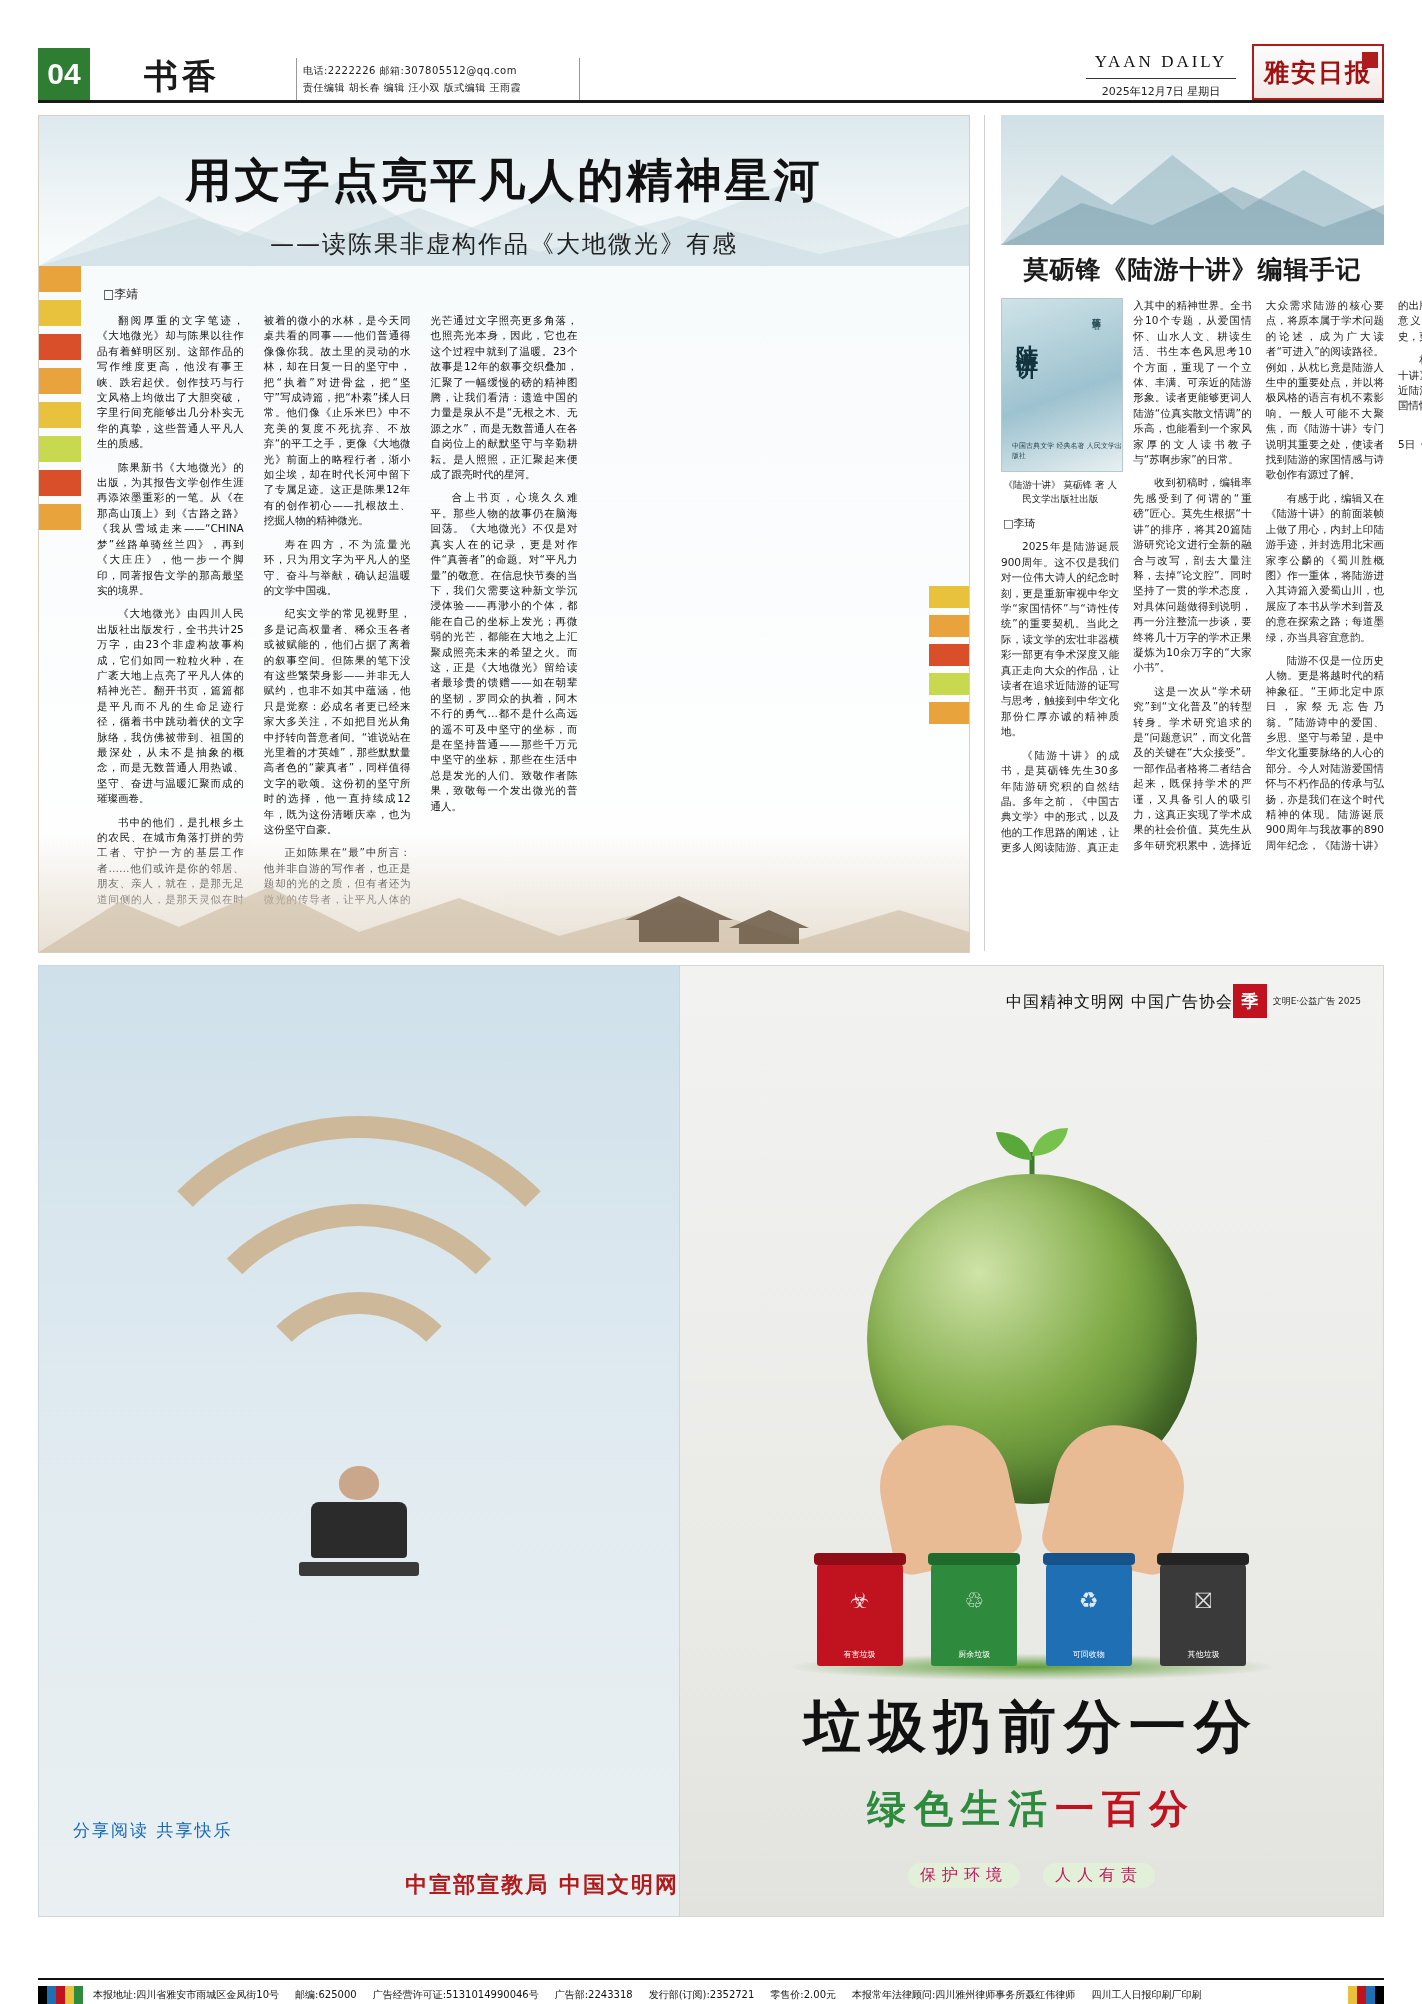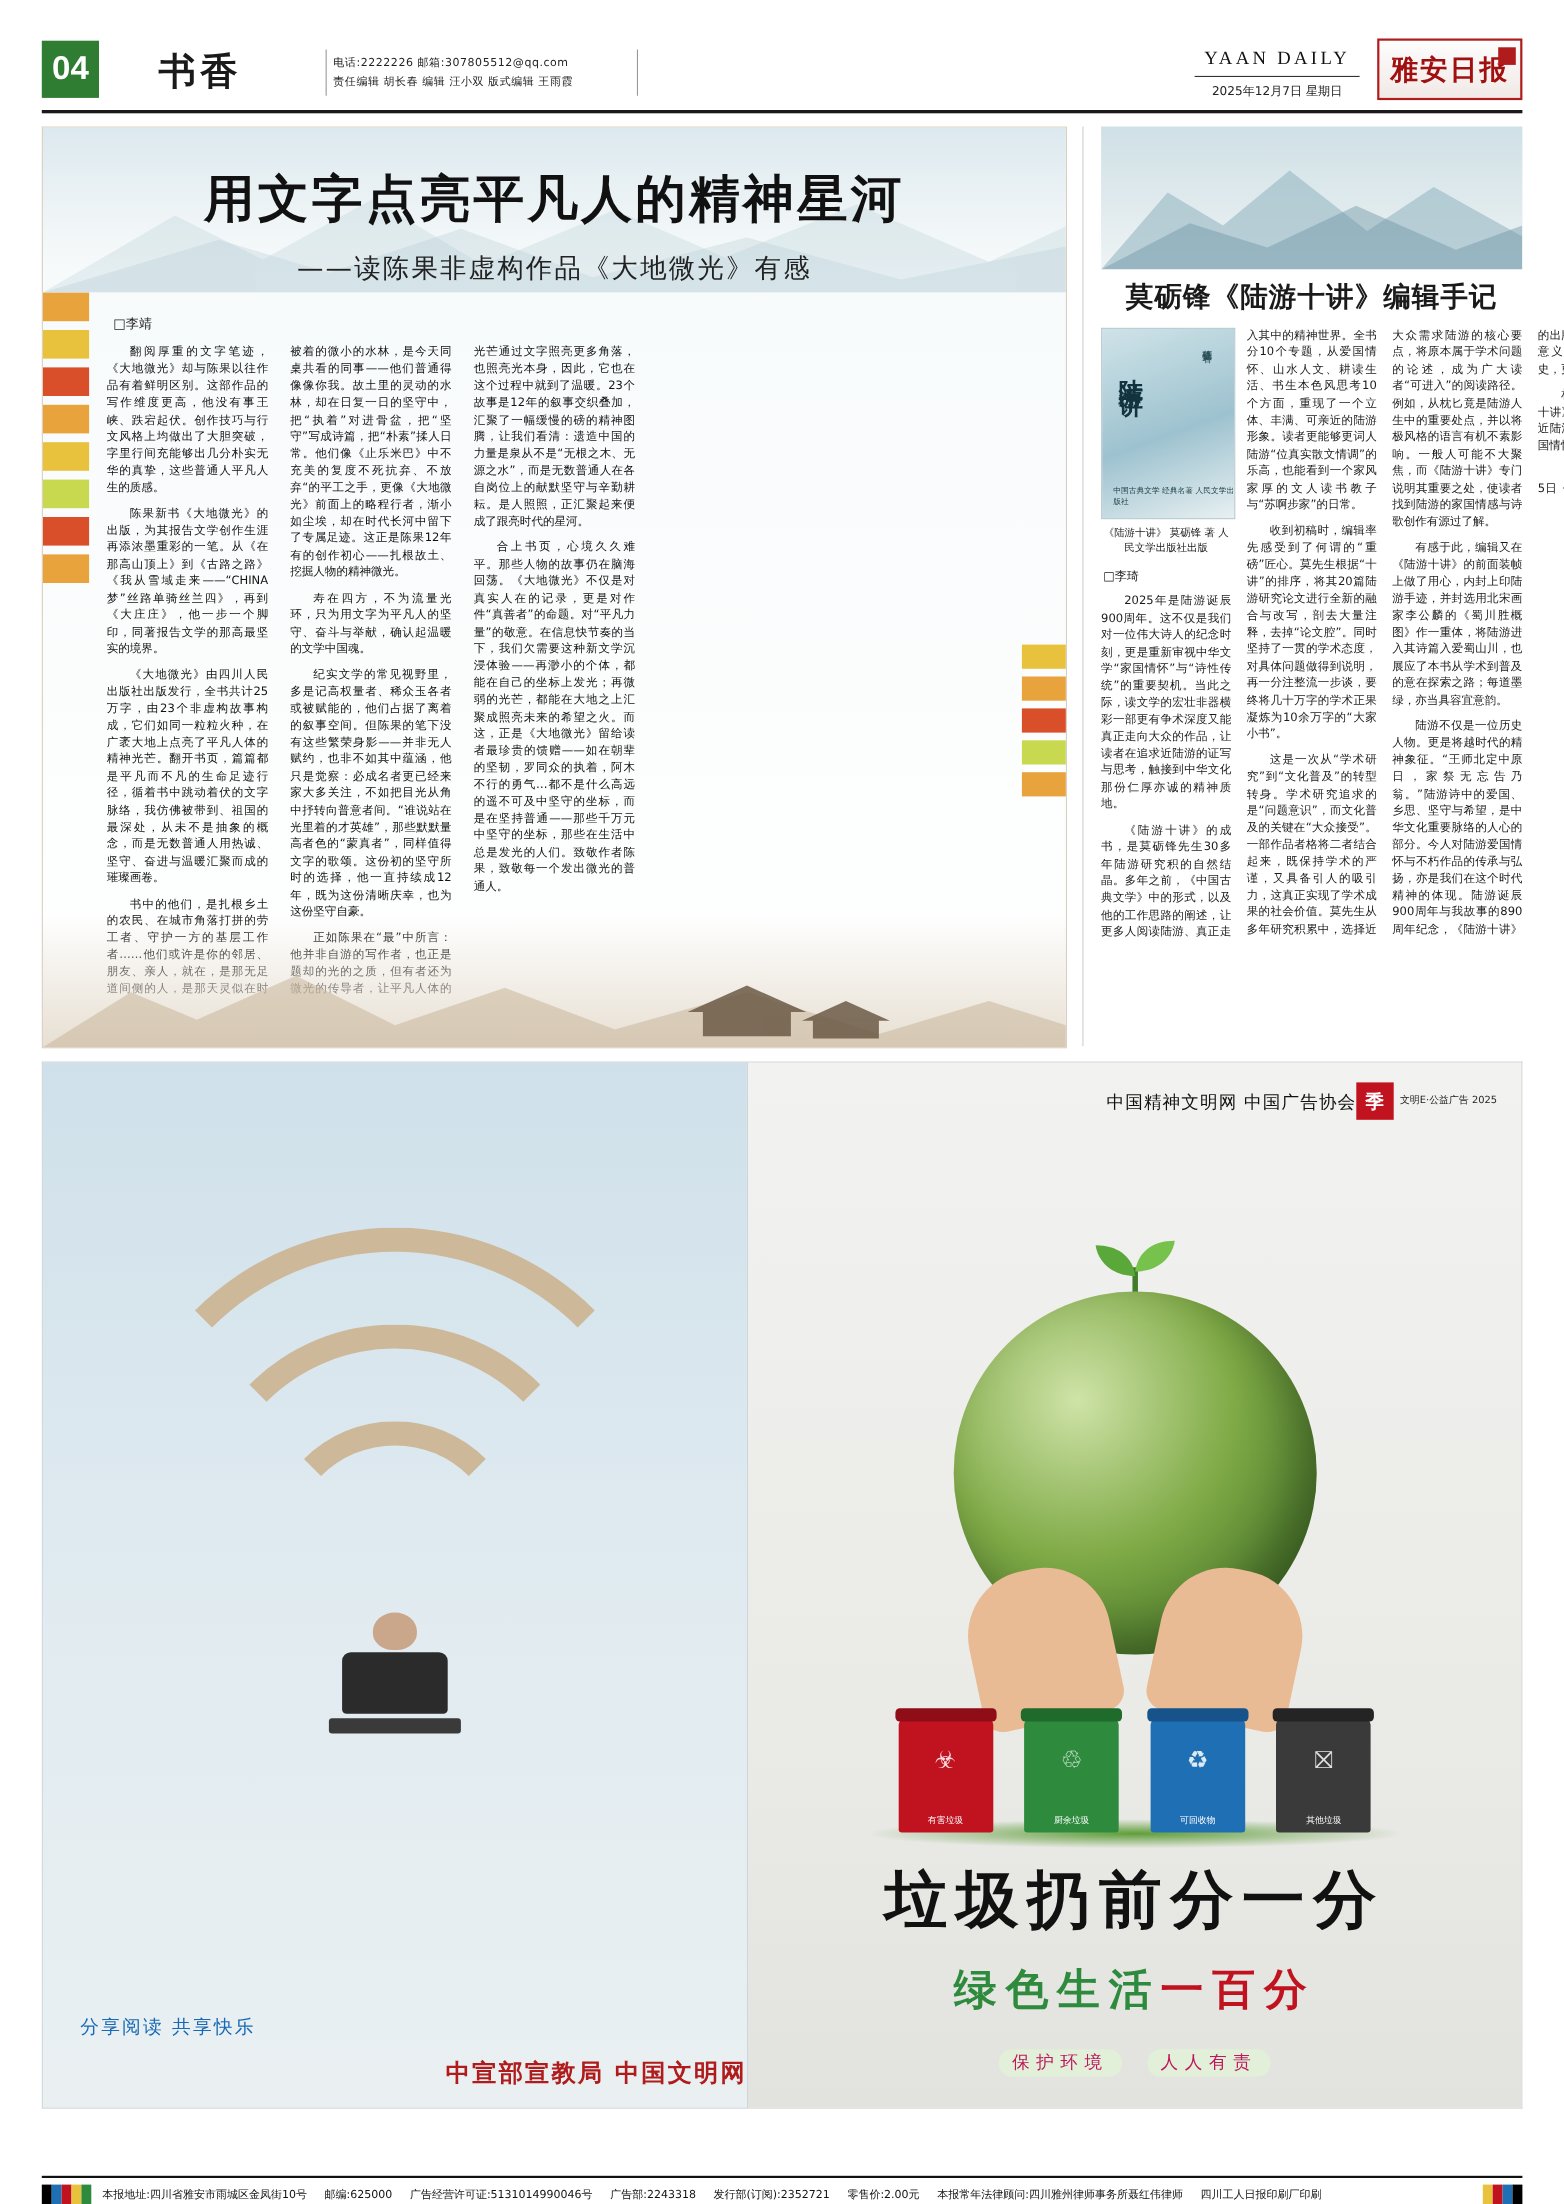--- a/index.html
+++ b/index.html
@@ -10,21 +10,21 @@
     color:#1a1a1a;
     position:relative;
     overflow:hidden;
   }
   .page{position:relative;width:1422px;height:2004px;box-sizing:border-box;padding:0;}
 
   
   .masthead{
     position:relative;height:78px;margin:22px 38px 0 38px;
     border-bottom:3px solid #1a1a1a;
-    display:flex;align-items:center;
+    display:flex;align-items:flex-end;
   }
   .pagenum{
     width:52px;height:52px;background:#2e7d32;color:#fff;
     font-size:30px;font-weight:bold;display:flex;align-items:center;justify-content:center;
     margin-top:4px;font-family:"Liberation Sans",sans-serif;
   }
   .section-title{
     font-size:34px;font-weight:bold;letter-spacing:4px;margin-left:54px;margin-top:8px;
     font-family:"DejaVu Sans","Liberation Sans",sans-serif;
   }
@@ -164,21 +164,21 @@
     width:40px;height:34px;background:#caa78b;border-radius:50% 50% 45% 45%;
     margin:0 auto 2px auto;
   }
   .reader .body{
     width:96px;height:56px;background:#2b2b2b;border-radius:8px 8px 4px 4px;margin:0 auto;
   }
   .reader .desk{
     width:120px;height:14px;background:#3a3a3a;margin:4px auto 0 auto;border-radius:3px;
   }
   .ad-left .slogan{
-    position:absolute;left:34px;bottom:62px;font-size:17px;color:#1669b5;letter-spacing:2px;
+    position:absolute;left:34px;bottom:74px;font-size:17px;color:#1669b5;letter-spacing:2px;
   }
   .ad-left .org{
     position:absolute;left:0;right:0;bottom:16px;text-align:right;
     font-size:22px;font-weight:bold;color:#b01b1b;letter-spacing:2px;
   }
 
   .ad-right{
     flex:1;height:950px;position:relative;overflow:hidden;
     background:linear-gradient(180deg,#f2f2f0 0%,#e9e9e6 70%,#e2e2de 100%);
     border:1px solid #d7d7d3;border-left:none;

